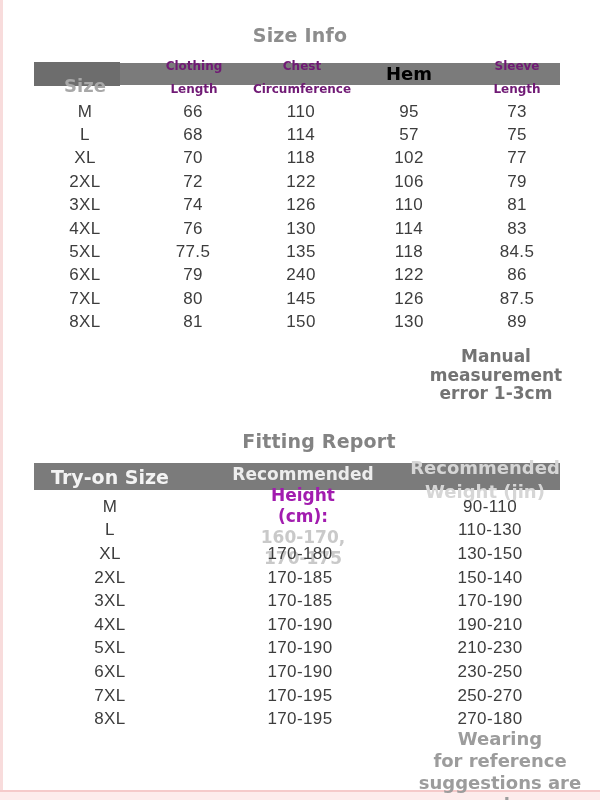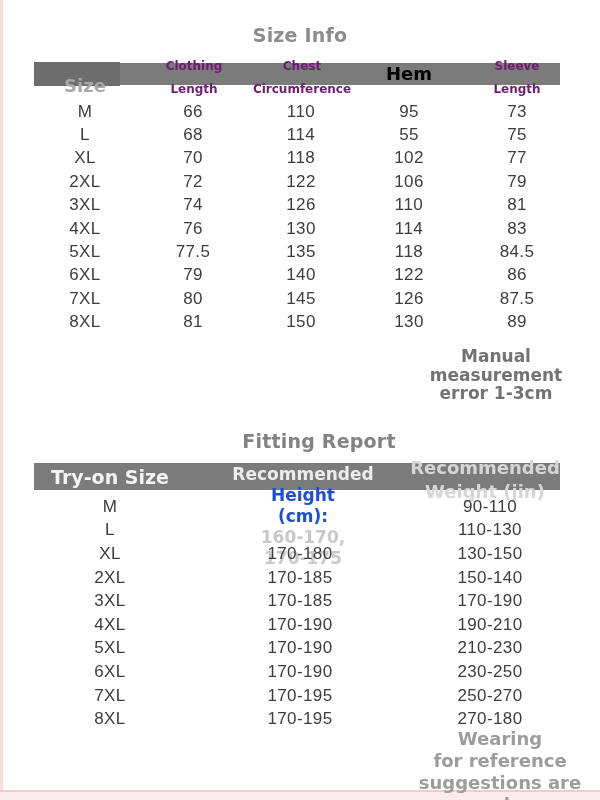--- a/index.html
+++ b/index.html
@@ -21,21 +21,21 @@
   .h-size{left:85px;top:63px;font-size:18px;line-height:22px;color:#a8a8a8;margin-top:12px;}
   .h-two{font-size:12px;line-height:22.5px;color:#701a75;}
   .h-clothing{left:194px;top:55px;}
   .h-chest{left:302px;top:55px;}
   .h-hem{left:409px;top:63px;font-size:18px;line-height:22px;color:#000000;}
   .h-sleeve{left:517px;top:55px;}
 
   .h-tryon{left:110px;top:465px;font-size:19px;line-height:24px;color:#f3f3f3;}
   .h-height{left:303px;top:464px;font-size:17px;line-height:21px;z-index:1;}
   .h-height .ln1{color:#ededed;}
-  .h-height .ln2{color:#1d4ed8;}
+  .h-height .ln2{color:#a21caf;}
   .h-height .ln3{color:#c9c9c9;}
   .h-weight{left:485px;top:456px;font-size:18px;line-height:24px;color:#d6d6d6;}
 
   .t1-rows{left:31px;top:100px;width:540px;display:grid;grid-template-columns:repeat(5,108px);grid-auto-rows:23.4px;z-index:2;}
   .t2-rows{left:40px;top:495px;width:520px;display:grid;grid-template-columns:140px 240px 140px;grid-auto-rows:23.6px;z-index:2;}
   .cell{display:flex;align-items:center;justify-content:center;font-family:"Liberation Sans",sans-serif;font-size:17px;color:#3d3d3d;letter-spacing:.4px;}
 
   .note1{left:406px;top:347px;width:180px;text-align:center;font-size:17px;line-height:18.5px;color:#737373;}
   .note2{left:400px;top:728px;width:200px;text-align:center;font-size:18px;line-height:22px;color:#9c9c9c;z-index:3;}
 </style>
@@ -68,21 +68,21 @@
   <div class="abs t1-rows">
     <div class="cell">M</div>
     <div class="cell">66</div>
     <div class="cell">110</div>
     <div class="cell">95</div>
     <div class="cell">73</div>
 
     <div class="cell">L</div>
     <div class="cell">68</div>
     <div class="cell">114</div>
-    <div class="cell">55</div>
+    <div class="cell">57</div>
     <div class="cell">75</div>
 
     <div class="cell">XL</div>
     <div class="cell">70</div>
     <div class="cell">118</div>
     <div class="cell">102</div>
     <div class="cell">77</div>
 
     <div class="cell">2XL</div>
     <div class="cell">72</div>
@@ -103,21 +103,21 @@
     <div class="cell">83</div>
 
     <div class="cell">5XL</div>
     <div class="cell">77.5</div>
     <div class="cell">135</div>
     <div class="cell">118</div>
     <div class="cell">84.5</div>
 
     <div class="cell">6XL</div>
     <div class="cell">79</div>
-    <div class="cell">140</div>
+    <div class="cell">240</div>
     <div class="cell">122</div>
     <div class="cell">86</div>
 
     <div class="cell">7XL</div>
     <div class="cell">80</div>
     <div class="cell">145</div>
     <div class="cell">126</div>
     <div class="cell">87.5</div>
 
     <div class="cell">8XL</div>

